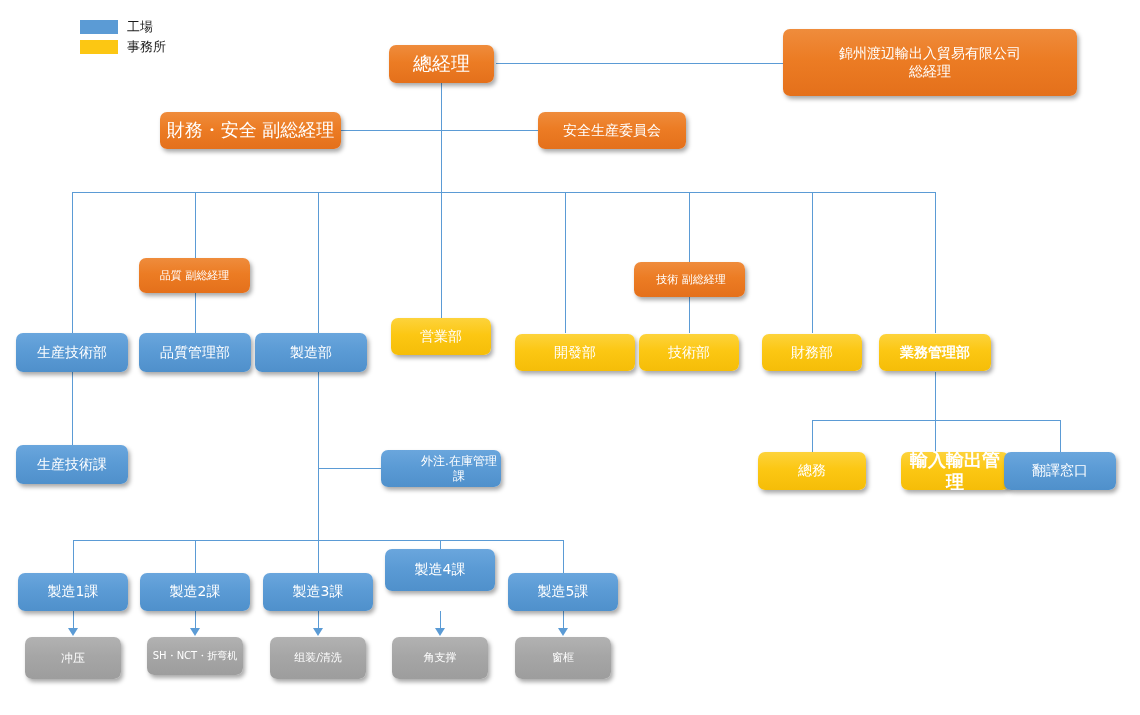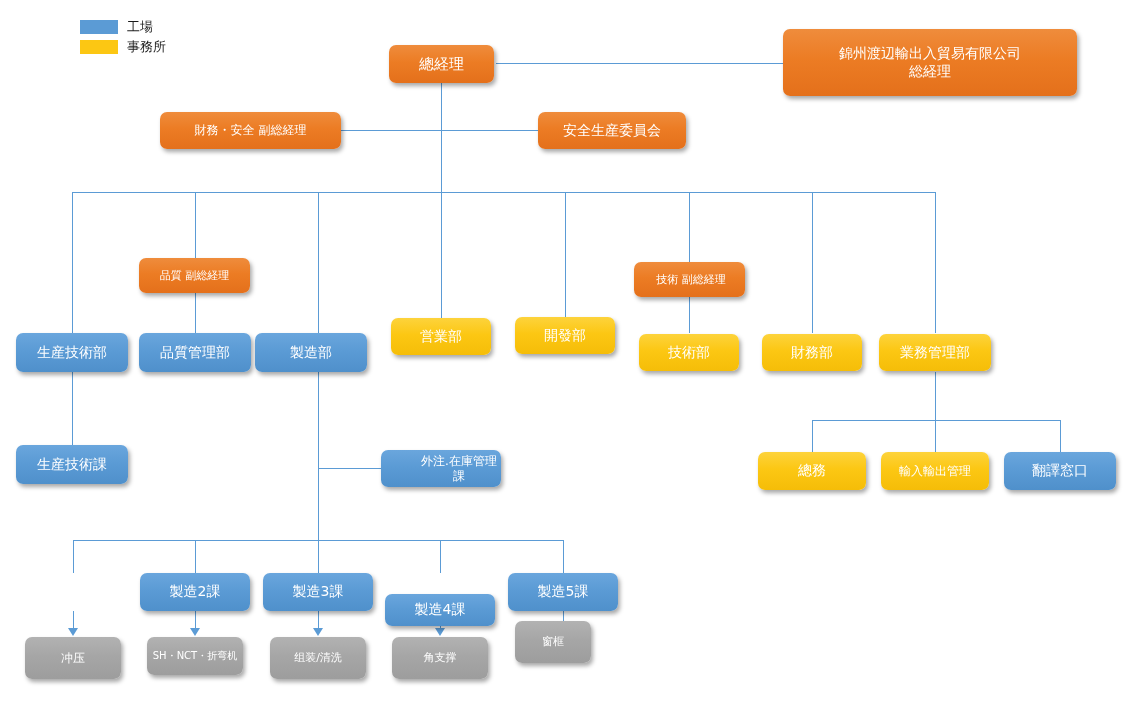--- a/index.html
+++ b/index.html
@@ -24,23 +24,23 @@
     box-sizing:border-box;padding:2px 4px;
     box-shadow:2px 3px 4px rgba(0,0,0,0.34);
     font-size:14px;
   }
   .orange{background:linear-gradient(180deg,#ef8c3c 0%,#ec7c24 45%,#e4701b 100%);}
   .blue{background:linear-gradient(180deg,#6aa6dd 0%,#5b9bd5 45%,#4f90cb 100%);}
   .yellow{background:linear-gradient(180deg,#fdd33c 0%,#fcc713 45%,#f5bd08 100%);}
   .gray{background:linear-gradient(180deg,#b2b2b2 0%,#a6a6a6 45%,#9d9d9d 100%);
         color:#ffffff;}
 
-  .fs15{font-size:15px;}
+  .fs15{font-size:19px;}
   .fs14{font-size:14px;}
-  .fs13{font-size:12px;}
+  .fs13{font-size:18px;}
   .fs12{font-size:12px;}
   .fs11{font-size:11px;}
   .fs10{font-size:10px;}
 
   
   #legend{position:absolute;left:80px;top:18px;}
   .lg-row{display:flex;align-items:center;height:17px;margin-bottom:3px;}
   .lg-sw{width:38px;height:14px;margin-right:9px;}
   .lg-sw.blue{background:#5b9bd5;}
   .lg-sw.yellow{background:#fcc713;}
@@ -120,36 +120,37 @@
   <div class="node orange fs14" style="left:538px;top:112px;width:148px;height:37px;">安全生産委員会</div>
 
   <div class="node orange fs11" style="left:139px;top:258px;width:111px;height:35px;">品質 副総経理</div>
 
   <div class="node orange fs11" style="left:634px;top:262px;width:111px;height:35px;padding-left:7px;">技術 副総経理</div>
 
   <div class="node blue fs14" style="left:16px;top:333px;width:112px;height:39px;">生産技術部</div>
   <div class="node blue fs14" style="left:139px;top:333px;width:112px;height:39px;">品質管理部</div>
   <div class="node blue fs14" style="left:255px;top:333px;width:112px;height:39px;">製造部</div>
   <div class="node yellow fs14" style="left:391px;top:318px;width:100px;height:37px;">営業部</div>
-  <div class="node yellow fs14" style="left:515px;top:317px;width:100px;height:37px;">開發部</div>
+  <div class="node yellow fs14" style="left:515px;top:334px;width:120px;height:37px;">開發部</div>
   <div class="node yellow fs14" style="left:639px;top:334px;width:100px;height:37px;">技術部</div>
   <div class="node yellow fs14" style="left:762px;top:334px;width:100px;height:37px;">財務部</div>
-  <div class="node yellow fs14" style="left:879px;top:334px;width:112px;height:37px;">業務管理部</div>
+  <div class="node yellow fs14" style="left:879px;top:334px;width:112px;height:37px;font-weight:bold;">業務管理部</div>
 
   <div class="node blue fs14" style="left:16px;top:445px;width:112px;height:39px;">生産技術課</div>
   <div class="node blue fs12" style="left:381px;top:450px;width:120px;height:37px;padding-left:40px;">外注.在庫管理課</div>
 
   <div class="node yellow fs14" style="left:758px;top:452px;width:108px;height:38px;">總務</div>
-  <div class="node yellow fs13" style="left:881px;top:452px;width:108px;height:38px;">輸入輸出管理</div>
+  <div class="node yellow fs13" style="left:901px;top:452px;width:108px;height:38px;font-weight:bold;">輸入輸出管理</div>
   <div class="node blue fs14" style="left:1004px;top:452px;width:112px;height:38px;">翻譯窓口</div>
 
+  <div class="node blue fs14" style="left:18px;top:573px;width:110px;height:38px;">製造1課</div>
   <div class="node blue fs14" style="left:140px;top:573px;width:110px;height:38px;">製造2課</div>
   <div class="node blue fs14" style="left:263px;top:573px;width:110px;height:38px;">製造3課</div>
-  <div class="node blue fs14" style="left:385px;top:594px;width:110px;height:32px;">製造4課</div>
+  <div class="node blue fs14" style="left:385px;top:549px;width:110px;height:42px;">製造4課</div>
   <div class="node blue fs14" style="left:508px;top:573px;width:110px;height:38px;">製造5課</div>
 
   <div class="node gray fs12" style="left:25px;top:637px;width:96px;height:42px;">冲压</div>
   <div class="node gray fs10" style="left:147px;top:637px;width:96px;height:38px;">SH・NCT・折弯机</div>
   <div class="node gray fs11" style="left:270px;top:637px;width:96px;height:42px;">组装/清洗</div>
   <div class="node gray fs11" style="left:392px;top:637px;width:96px;height:42px;">角支撑</div>
-  <div class="node gray fs11" style="left:515px;top:621px;width:76px;height:42px;">窗框</div>
+  <div class="node gray fs11" style="left:515px;top:637px;width:96px;height:42px;">窗框</div>
 
 </div>
 
 </body></html>

